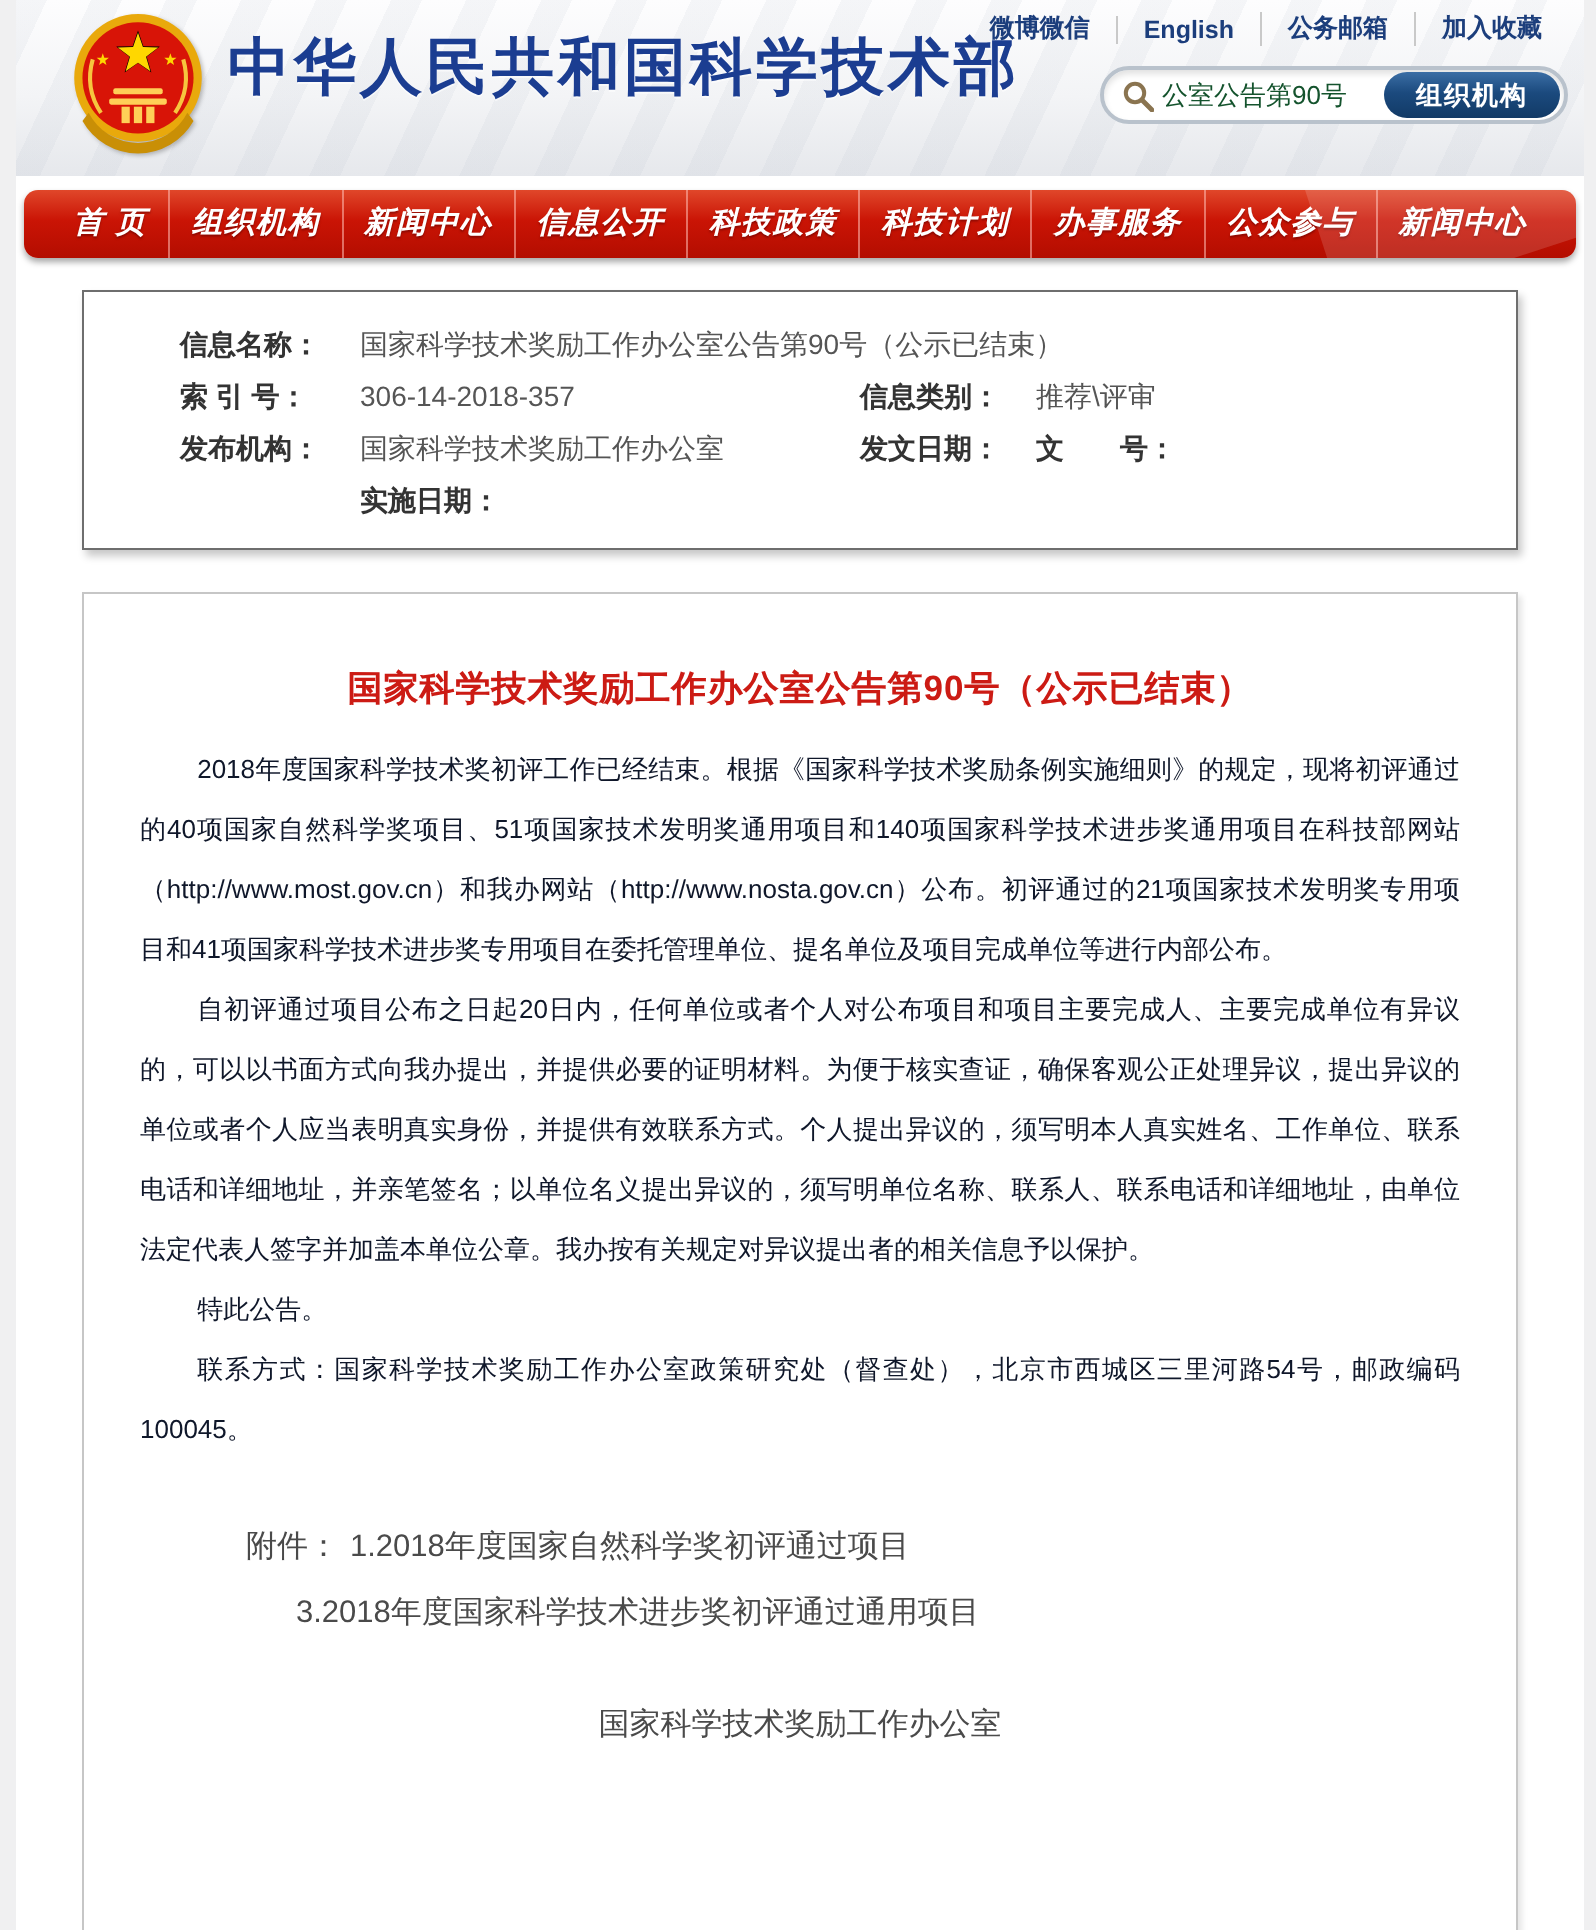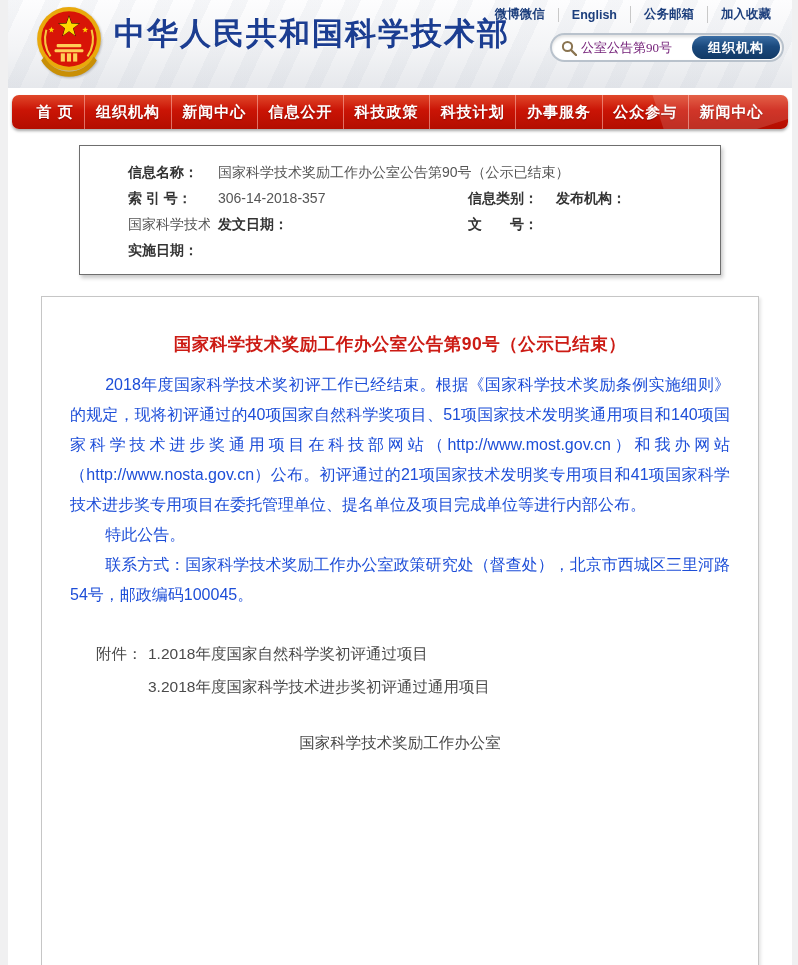--- a/index.html
+++ b/index.html
@@ -18,54 +18,54 @@
               text-shadow:0 1px 0 rgba(255,255,255,.6); }
   .brand-en { color:#3c3c3c; font-size:12.5px; margin-top:3px; letter-spacing:.2px; }
   .top-links { position:absolute; top:6px; right:8px; display:flex; align-items:center; font-size:12.5px; }
   .top-links a { color:#1c3e7c; text-decoration:none; padding:0 13px; font-weight:bold; }
   .top-links a + a { border-left:1px solid #c9c9c9; }
   .searchbar { position:absolute; top:33px; right:8px; width:234px; height:29px;
                background:#fff; border:2px solid #b9c2cc; border-radius:15px;
                box-shadow:inset 0 2px 3px rgba(0,0,0,.12); display:flex; align-items:center; padding:0 2px 0 9px; }
   .mag { flex:0 0 auto; width:16px; height:16px; }
   .searchbar input { flex:1 1 auto; min-width:0; border:0; outline:0; background:transparent;
-               font-size:13px; color:#701a75; padding:0 4px; font-family:Liberation Serif, serif; }
+               font-size:13px; color:#14532d; padding:0 4px; font-family:Liberation Sans, sans-serif; }
   .search-btn { flex:0 0 auto; width:88px; height:23px; border:0; border-radius:12px; cursor:pointer;
                background:linear-gradient(180deg,#3b6ea5 0%,#1b4a7e 45%,#123a66 100%);
                color:#fff; font-size:13px; font-weight:bold; letter-spacing:1px; font-family:inherit; }
 
   
   .navwrap { padding:7px 4px 10px; background:#fff; }
   .nav { position:relative; height:34px; border-radius:7px; overflow:hidden;
          background:linear-gradient(180deg,#e0472a 0%,#ca1405 45%,#b30d00 100%);
          box-shadow:0 2px 3px rgba(0,0,0,.35); display:flex; align-items:center; padding:0 14px; }
   .nav::after { content:""; position:absolute; right:-20px; top:-30px; width:150px; height:70px;
          background:rgba(255,255,255,.14); transform:rotate(-18deg); pointer-events:none; }
   .nav a { flex:1 1 auto; text-align:center; color:#fff; font-size:15px; font-weight:bold;
-         letter-spacing:1px; text-decoration:none; line-height:34px; text-shadow:0 1px 1px rgba(90,0,0,.5); }
+         letter-spacing:1px; text-decoration:none; line-height:34px; text-shadow:0 1px 1px rgba(90,0,0,.5);font-style:italic; }
   .nav a + a { border-left:1px solid rgba(255,190,180,.55); }
 
   
-  .info-box { width:642px; margin:6px auto 0; background:#fff; border:1px solid #6e6e6e;
+  .info-box { width:718px; margin:6px auto 0; background:#fff; border:1px solid #6e6e6e;
               box-shadow:2px 3px 4px rgba(0,0,0,.22); padding:13px 10px 11px 48px; }
   .info-grid { display:grid; grid-template-columns:82px 242px 80px 1fr; column-gap:8px;
               font-size:14px; line-height:26px; }
   .ilabel { font-weight:bold; color:#333; white-space:pre; }
   .ivalue { color:#555; white-space:nowrap; overflow:hidden; }
   .span3 { grid-column:2 / 5; }
 
   
   .content-box { width:718px; margin:21px auto 0; background:#fff; border:1px solid #c6c6c6;
               box-shadow:2px 2px 3px rgba(0,0,0,.10); padding:27px 28px 20px; min-height:700px; }
   .a-title { text-align:center; color:#cc1b14; font-size:17.5px; font-weight:bold; letter-spacing:.5px;
               margin:8px 0 14px; }
-  .para { font-size:16px; line-height:30px; color:#1d4ed8; text-indent:2.2em; text-align:justify; }
+  .para { font-size:13px; line-height:30px; color:#0f172a; text-indent:2.2em; text-align:justify; }
   .attach { margin:27px 0 0 26px; font-size:15.5px; line-height:33px; color:#4a4a4a; }
   .attach-row { display:flex; }
-  .attach-label { width:52px; flex:0 0 auto; }
+  .attach-label { width:52px; flex:0 0 auto;margin-left:27px; }
   .attach-item { flex:1; }
   .attach-row.cont { padding-left:52px; }
   .sig { margin-top:24px; text-align:center; font-size:15.5px; line-height:32px; color:#4a4a4a; }
 </style>
 </head>
 <body>
 
 <div class="page">
   <div class="site">
 
@@ -125,35 +125,37 @@
 
     <main>
       <section class="info-box">
         <div class="info-grid">
           <div class="ilabel">信息名称：</div>
           <div class="ivalue span3">国家科学技术奖励工作办公室公告第90号（公示已结束）</div>
 
           <div class="ilabel">索 引 号：</div>
           <div class="ivalue">306-14-2018-357</div>
           <div class="ilabel">信息类别：</div>
+          <div class="ivalue">推荐\评审</div>
 
           <div class="ilabel">发布机构：</div>
           <div class="ivalue">国家科学技术奖励工作办公室</div>
           <div class="ilabel">发文日期：</div>
 
           <div class="ilabel">文　　号：</div>
           <div class="ivalue"></div>
           <div class="ilabel">实施日期：</div>
           <div class="ivalue"></div>
         </div>
       </section>
 
       <section class="content-box">
         <h2 class="a-title">国家科学技术奖励工作办公室公告第90号（公示已结束）</h2>
         <p class="para">2018年度国家科学技术奖初评工作已经结束。根据《国家科学技术奖励条例实施细则》的规定，现将初评通过的40项国家自然科学奖项目、51项国家技术发明奖通用项目和140项国家科学技术进步奖通用项目在科技部网站（http://www.most.gov.cn）和我办网站（http://www.nosta.gov.cn）公布。初评通过的21项国家技术发明奖专用项目和41项国家科学技术进步奖专用项目在委托管理单位、提名单位及项目完成单位等进行内部公布。</p>
+        <p class="para">自初评通过项目公布之日起20日内，任何单位或者个人对公布项目和项目主要完成人、主要完成单位有异议的，可以以书面方式向我办提出，并提供必要的证明材料。为便于核实查证，确保客观公正处理异议，提出异议的单位或者个人应当表明真实身份，并提供有效联系方式。个人提出异议的，须写明本人真实姓名、工作单位、联系电话和详细地址，并亲笔签名；以单位名义提出异议的，须写明单位名称、联系人、联系电话和详细地址，由单位法定代表人签字并加盖本单位公章。我办按有关规定对异议提出者的相关信息予以保护。</p>
         <p class="para">特此公告。</p>
         <p class="para">联系方式：国家科学技术奖励工作办公室政策研究处（督查处），北京市西城区三里河路54号，邮政编码100045。</p>
 
         <div class="attach">
           <div class="attach-row">
             <span class="attach-label">附件：</span>
             <span class="attach-item">1.2018年度国家自然科学奖初评通过项目</span>
           </div>
           <div class="attach-row cont">
             <span class="attach-item">3.2018年度国家科学技术进步奖初评通过通用项目</span>

